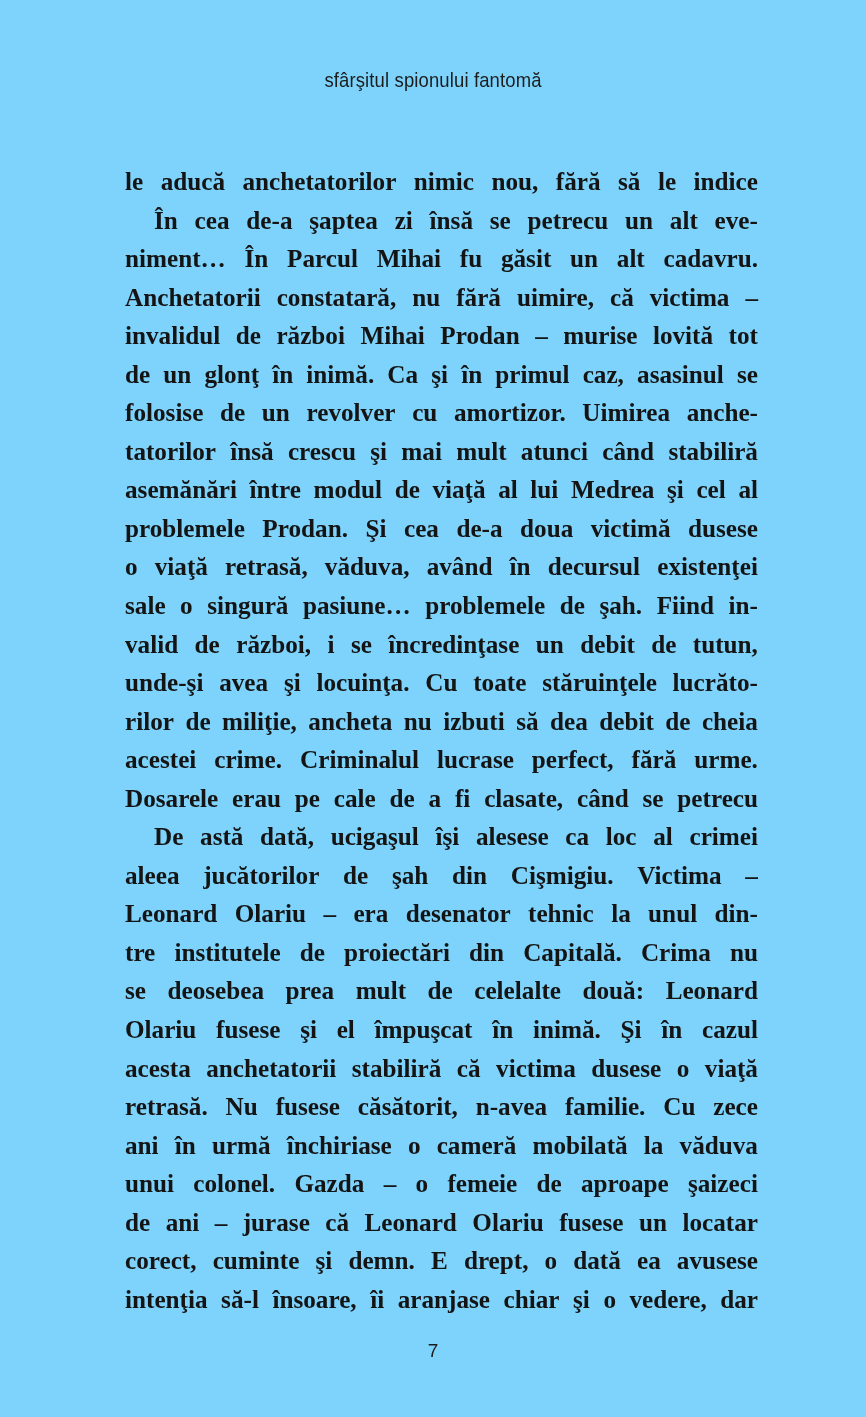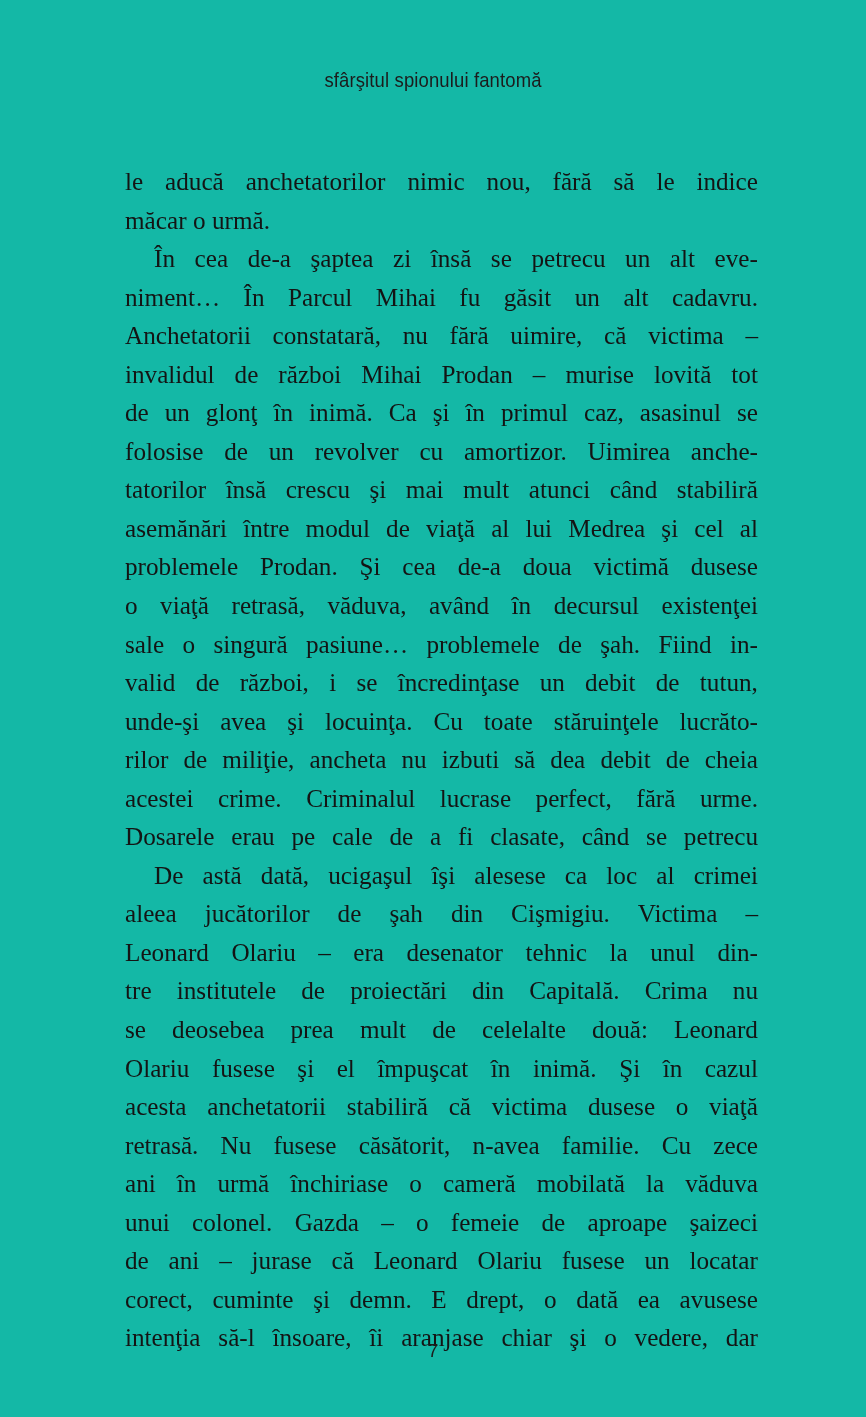--- a/index.html
+++ b/index.html
@@ -13,21 +13,21 @@
     position: relative;
     overflow: hidden;
     font-family: "Liberation Serif", "DejaVu Serif", serif;
     color: #1a1a1a;
     -webkit-font-smoothing: antialiased;
   }
 
   .page {
     position: absolute;
     inset: 0;
-    background: #14b8a6;
+    background: #7dd3fc;
   }
 
   
   .running-header {
     position: absolute;
     top: 68px;
     left: 0;
     width: 866px;
     text-align: center;
     font-family: "Liberation Sans Narrow", "Liberation Sans", "DejaVu Sans", sans-serif;
@@ -56,20 +56,21 @@
   .para {
     margin: 0;
     text-align: justify;
     text-align-last: left;
   }
 
   
   .ln {
     display: block;
     white-space: nowrap;
+    font-weight: bold;
   }
   .ln.j {
     display: flex;
     justify-content: space-between;
     white-space: nowrap;
   }
   .ln.j.ind {
     padding-left: 29px;
   }
   .ln .w {
@@ -102,21 +103,20 @@
           <span class="w">le</span>
           <span class="w">aducă</span>
           <span class="w">anchetatorilor</span>
           <span class="w">nimic</span>
           <span class="w">nou,</span>
           <span class="w">fără</span>
           <span class="w">să</span>
           <span class="w">le</span>
           <span class="w">indice</span>
         </div>
-        <div class="ln">măcar o urmă.</div>
       </div>
     <div class="para" id="para-host-1">
         <div class="ln j ind">
           <span class="w">În</span>
           <span class="w">cea</span>
           <span class="w">de-a</span>
           <span class="w">şaptea</span>
           <span class="w">zi</span>
           <span class="w">însă</span>
           <span class="w">se</span>

